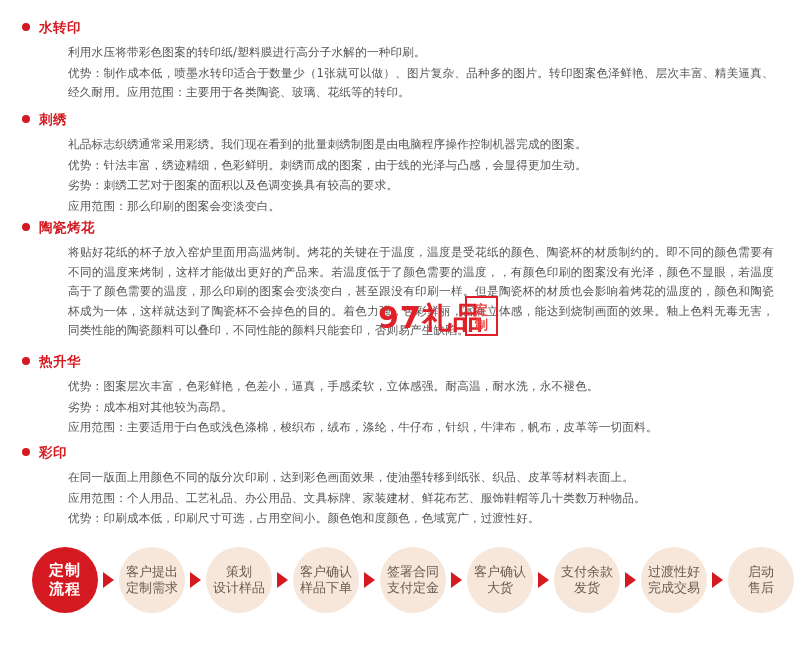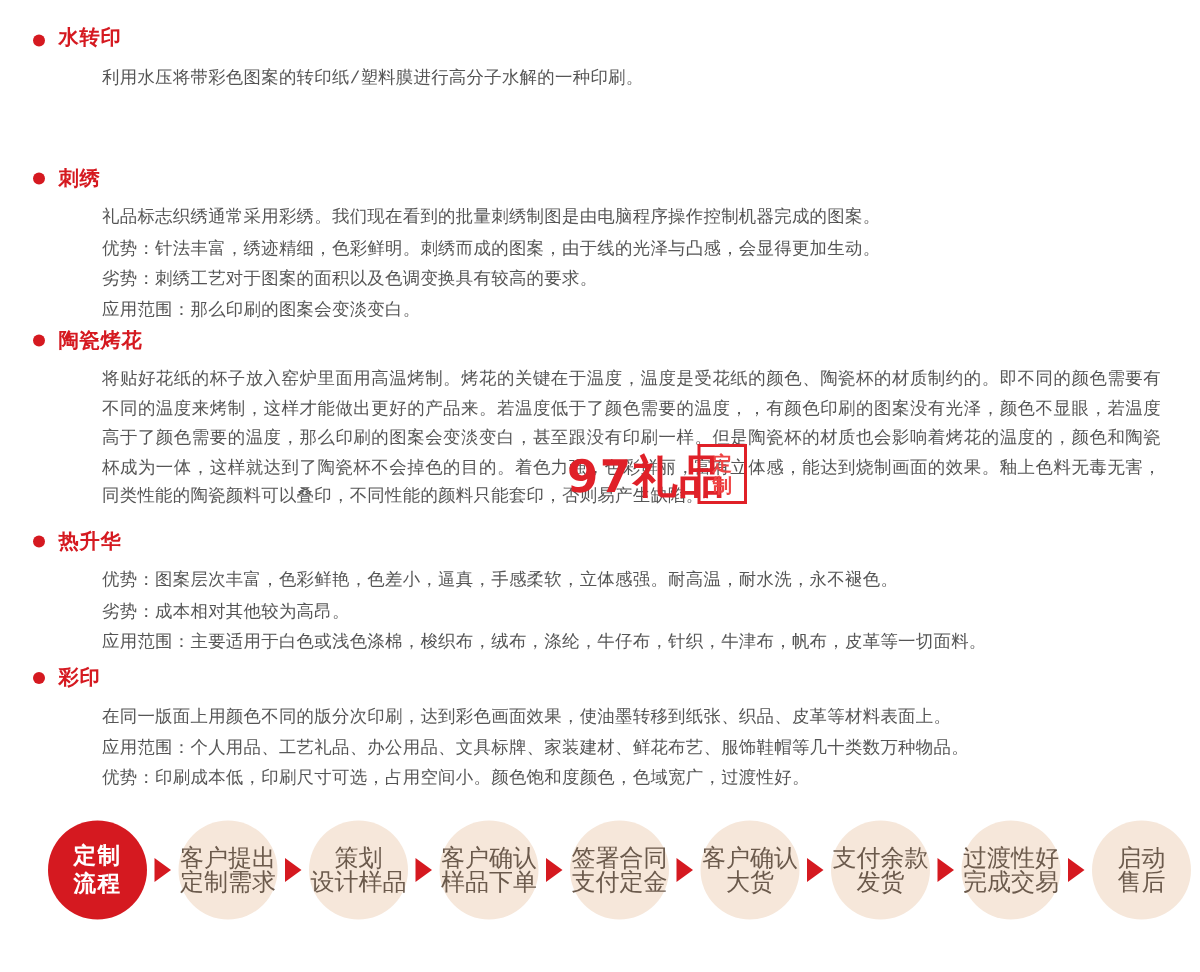--- a/index.html
+++ b/index.html
@@ -113,43 +113,44 @@
     border-bottom: 8px solid transparent;
     border-left: 11px solid #d51920;
     margin: 0 5px;
     flex: 0 0 auto;
   }
   .flow-node {
     width: 66px; height: 66px;
     border-radius: 50%;
     background: #f6e7da;
     color: #6b5a4c;
-    font-size: 16px;
+    font-size: 13px;
     line-height: 16px;
     display: flex;
     flex-direction: column;
     align-items: center;
     justify-content: center;
     flex: 0 0 auto;
     text-align: center;
   }
   .flow-node span { display: block; }
 </style>
 </head>
 <body>
 
 <div id="page">
 
-  <div class="section" style="top:18px;font-family:Liberation Mono, monospace;">
+  <div class="section" style="top:18px;">
     <div class="sec-head">
       <span class="bullet"></span>
       <span class="sec-title">水转印</span>
     </div>
     <div class="sec-body">
       <p>利用水压将带彩色图案的转印纸/塑料膜进行高分子水解的一种印刷。</p>
+      <p>优势：制作成本低，喷墨水转印适合于数量少（1张就可以做）、图片复杂、品种多的图片。转印图案色泽鲜艳、层次丰富、精美逼真、经久耐用。应用范围：主要用于各类陶瓷、玻璃、花纸等的转印。</p>
     </div>
   </div>
 
   <div class="section" style="top:110px;">
     <div class="sec-head">
       <span class="bullet"></span>
       <span class="sec-title">刺绣</span>
     </div>
     <div class="sec-body">
       <p>礼品标志织绣通常采用彩绣。我们现在看到的批量刺绣制图是由电脑程序操作控制机器完成的图案。</p>

